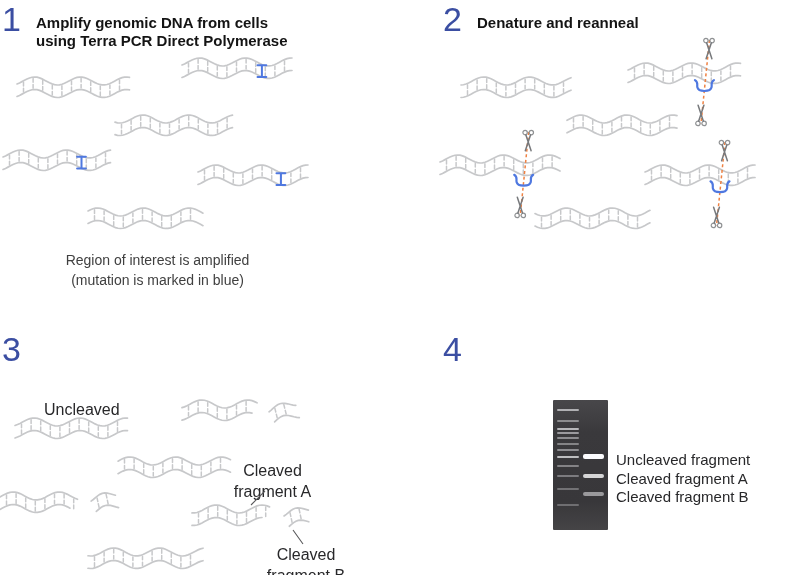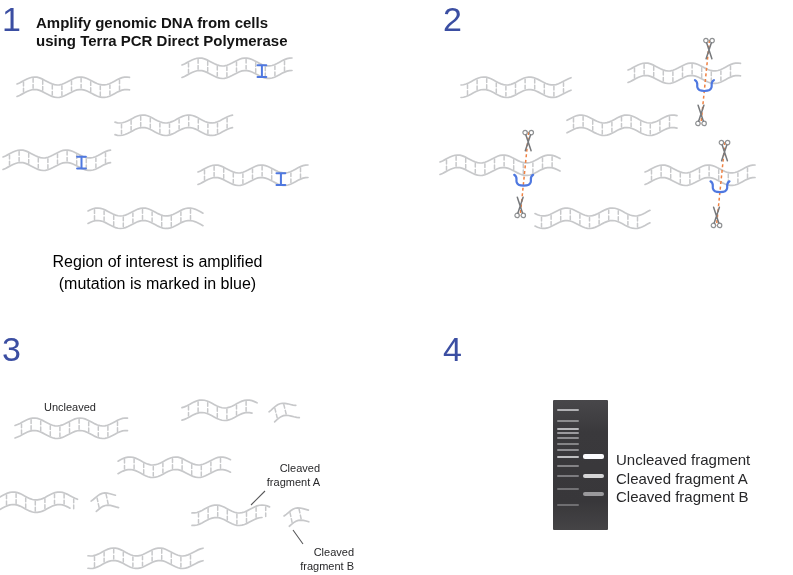--- a/index.html
+++ b/index.html
@@ -3,41 +3,42 @@
 <meta charset="utf-8">
 <style>
   html,body{margin:0;padding:0;background:#fff}
   .stage{position:relative;width:793px;height:575px;background:#fff;overflow:hidden;
          font-family:"Liberation Sans","DejaVu Sans",sans-serif;color:#1c1c1e}
   .hdr{position:absolute;display:flex;align-items:flex-start}
   .num{width:27px;flex:0 0 27px;font-size:34px;line-height:30px;font-weight:300;
        color:#3b4ea2;letter-spacing:-1px}
   .title{margin:7px;padding-top:3px;font-size:15px;font-weight:700;line-height:1.22;
          white-space:pre-line;color:#141414}
-  .caption{position:absolute;text-align:center;font-size:16px;line-height:1.4;
-           white-space:pre-line;color:#000000}
-  .small-label{position:absolute;font-size:11px;line-height:1.3;color:#28282a}
-  .center{text-align:right;white-space:pre-line}
+  .caption{position:absolute;text-align:center;font-size:14px;line-height:1.4;
+           white-space:pre-line;color:#404040}
+  .small-label{position:absolute;font-size:16px;line-height:1.3;color:#28282a}
+  .center{text-align:center;white-space:pre-line}
   .gel{position:absolute;border-radius:1px}
   .band{position:absolute;border-radius:2px}
   .gel-label{position:absolute;font-size:15px;color:#28282a;white-space:nowrap}
   svg.dna,svg.overlay{position:absolute;overflow:visible}
 </style>
 </head>
 <body>
 
 <div class="stage">
 
   <div class="hdr" style="left:2px;top:4px;width:310px">
     <span class="num" style="color: rgb(59, 78, 162);">1</span>
     <h2 class="title">Amplify genomic DNA from cells
 using Terra PCR Direct Polymerase</h2>
   </div>
   <div class="hdr" style="left:443px;top:4px;width:340px">
     <span class="num" style="color: rgb(59, 78, 162);">2</span>
+    <h2 class="title">Denature and reanneal</h2>
   </div>
   <div class="hdr" style="left:2px;top:334px;width:330px">
     <span class="num" style="color: rgb(59, 78, 162);">3</span>
   </div>
   <div class="hdr" style="left:443px;top:334px;width:345px">
     <span class="num" style="color: rgb(59, 78, 162);">4</span>
   </div>
 
   <div class="caption" style="left:25px;top:251px;width:265px">Region of interest is amplified
 (mutation is marked in blue)</div>

